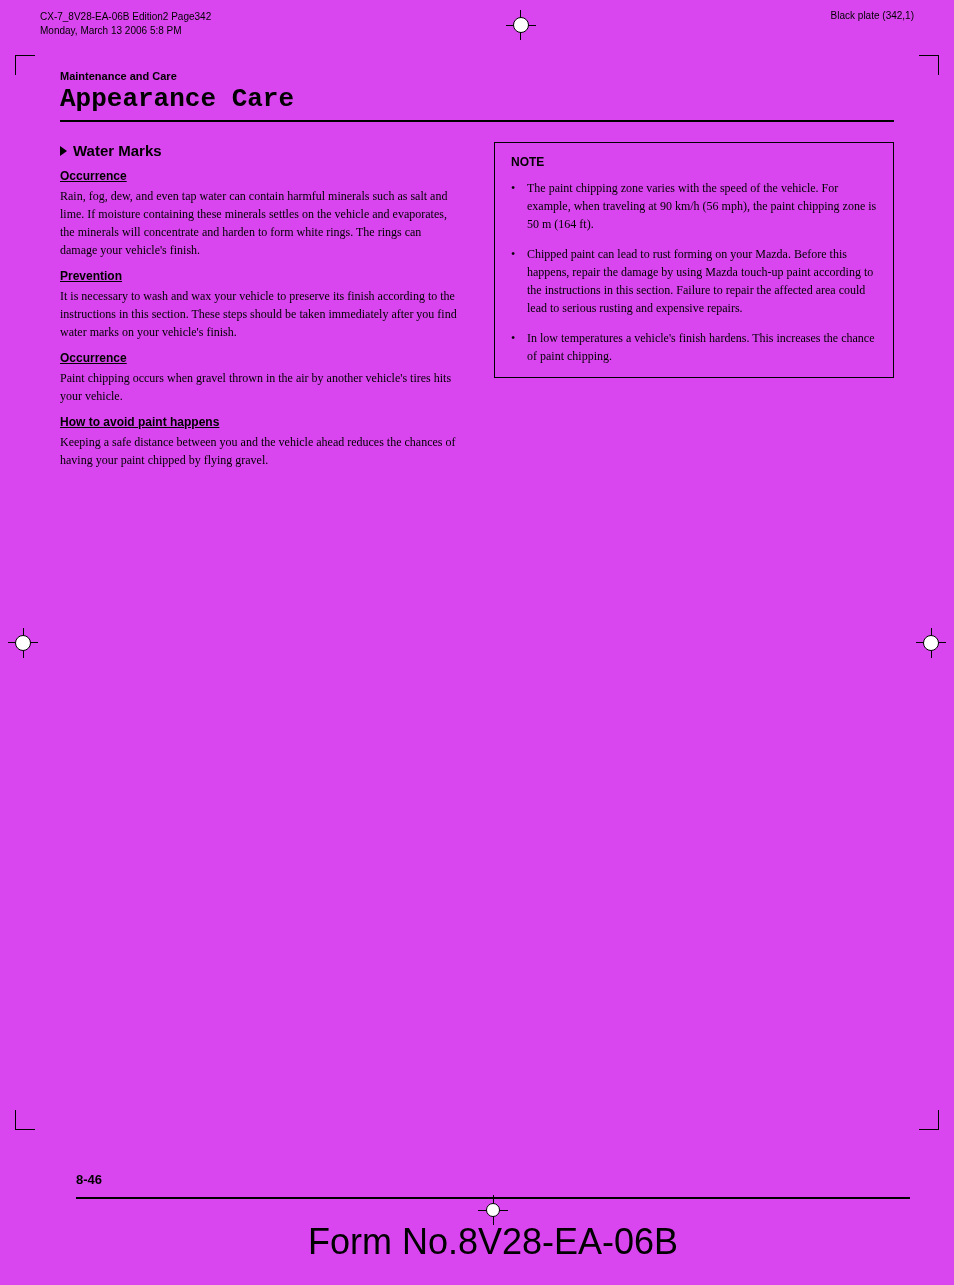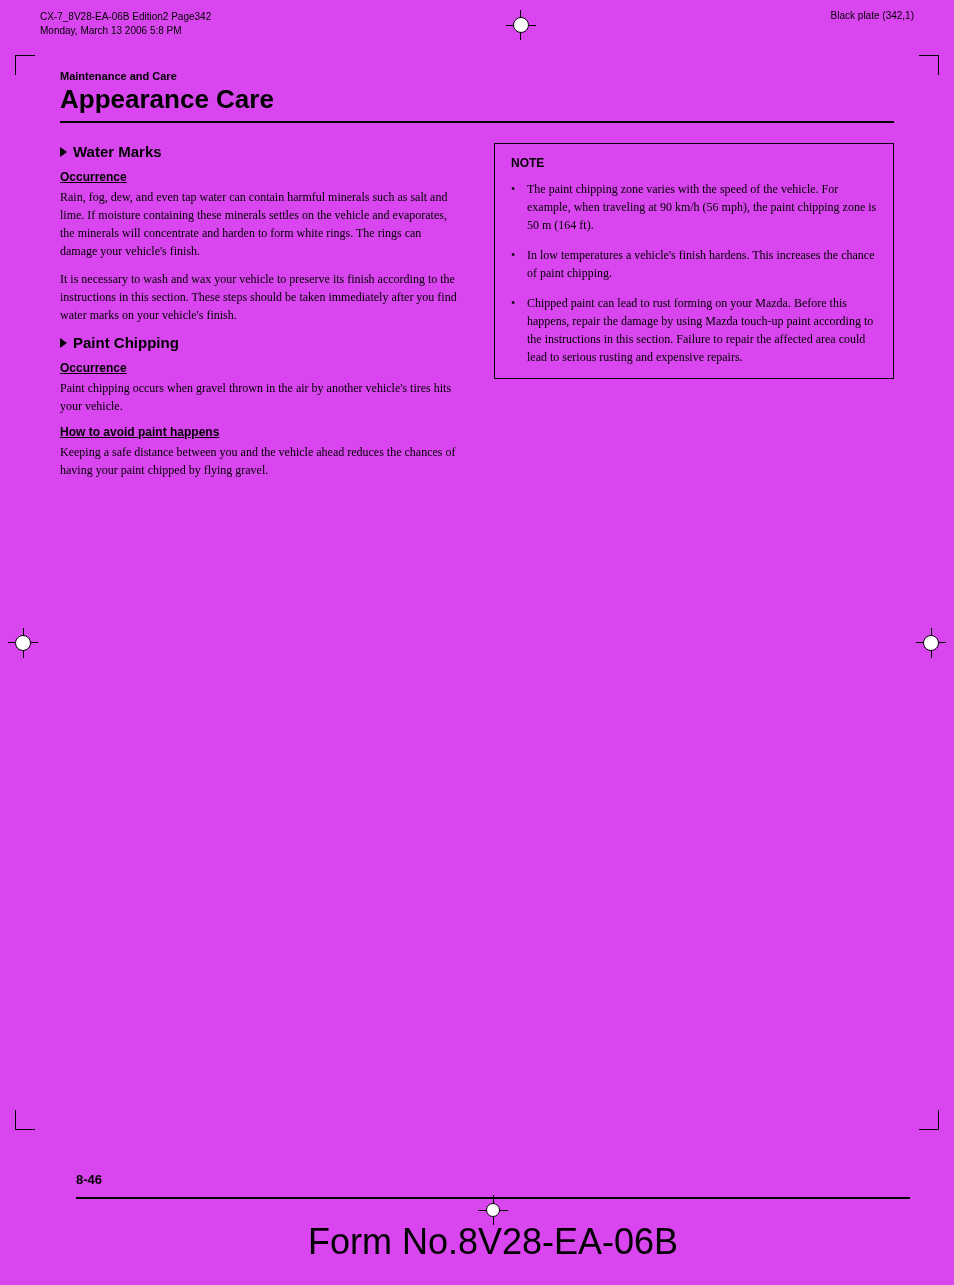--- a/index.html
+++ b/index.html
@@ -132,21 +132,21 @@
     .section-label {
       font-size: 11px;
       font-family: Arial, sans-serif;
       font-weight: bold;
       margin-bottom: 2px;
     }
 
     .page-title {
       font-size: 26px;
       font-weight: bold;
-      font-family: Liberation Sans, sans-serif;
+      font-family: Liberation Mono, monospace;
       margin-bottom: 6px;
     }
 
     .title-divider {
       border: none;
       border-top: 2px solid #000;
       margin-bottom: 20px;
     }
 
     
@@ -356,50 +356,47 @@
 
         <div>
           <div class="section-heading">
             <span class="triangle"></span>
             <span>Water Marks</span>
           </div>
 
           <div class="sub-heading">Occurrence</div>
           <p class="body-text">Rain, fog, dew, and even tap water can contain harmful minerals such as salt and lime. If moisture containing these minerals settles on the vehicle and evaporates, the minerals will concentrate and harden to form white rings. The rings can damage your vehicle's finish.</p>
 
+          <div class="sub-heading">Prevention</div>
           <p class="body-text">It is necessary to wash and wax your vehicle to preserve its finish according to the instructions in this section. These steps should be taken immediately after you find water marks on your vehicle's finish.</p>
         </div>
 
         <div>
-          <div class="section-heading">
-            <span class="triangle"></span>
-            <span>Paint Chipping</span>
-          </div>
 
           <div class="sub-heading">Occurrence</div>
           <p class="body-text">Paint chipping occurs when gravel thrown in the air by another vehicle's tires hits your vehicle.</p>
 
           <div class="sub-heading">How to avoid paint happens</div>
           <p class="body-text">Keeping a safe distance between you and the vehicle ahead reduces the chances of having your paint chipped by flying gravel.</p>
         </div>
 
       </div>
 
       <div class="right-col">
         <div class="note-box">
           <div class="note-title">NOTE</div>
           <ul class="note-list">
             <li>
               <span>The paint chipping zone varies with the speed of the vehicle. For example, when traveling at 90 km/h (56 mph), the paint chipping zone is 50 m (164 ft).</span>
             </li>
             <li>
-              <span>In low temperatures a vehicle's finish hardens. This increases the chance of paint chipping.</span>
+              <span>Chipped paint can lead to rust forming on your Mazda. Before this happens, repair the damage by using Mazda touch-up paint according to the instructions in this section. Failure to repair the affected area could lead to serious rusting and expensive repairs.</span>
             </li>
             <li>
-              <span>Chipped paint can lead to rust forming on your Mazda. Before this happens, repair the damage by using Mazda touch-up paint according to the instructions in this section. Failure to repair the affected area could lead to serious rusting and expensive repairs.</span>
+              <span>In low temperatures a vehicle's finish hardens. This increases the chance of paint chipping.</span>
             </li>
           </ul>
         </div>
       </div>
 
     </div>
   </div>
 
   <div class="bottom-area">
     <div class="page-number">8-46</div>

